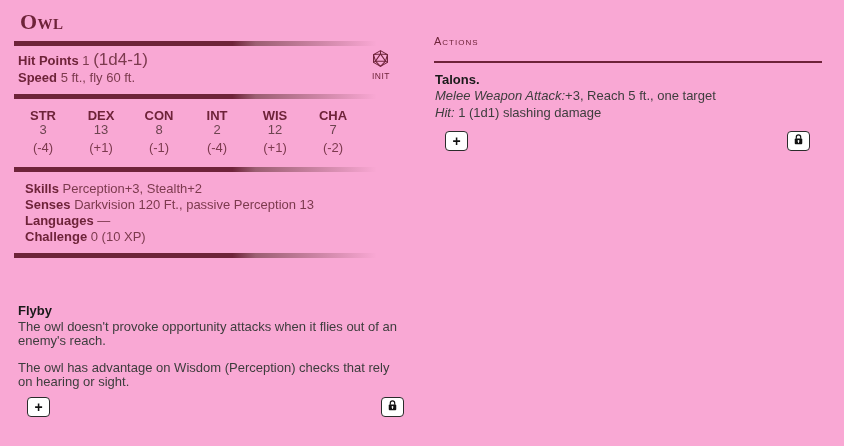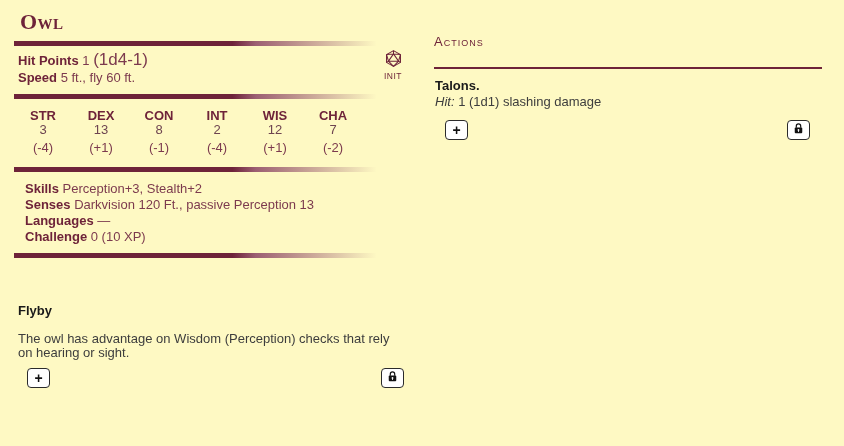--- a/index.html
+++ b/index.html
@@ -1,19 +1,19 @@
 <!DOCTYPE html>
 <html><head>
 <meta charset="utf-8">
 <style>
   html,body{margin:0;padding:0;background:#ffffff;}
   .canvas{
     position:relative;
     width:844px;height:446px;
-    background:#fef9c3;
+    background:#f9a8d4;
     font-family:"Liberation Sans",sans-serif;
     overflow:hidden;
   }
   .col-left{position:absolute;left:14px;top:0;width:390px;}
   .col-right{position:absolute;left:434px;top:0;width:388px;}
 
   
   .creature-name{
     margin:10px 0 0 6px;
     font-family:"Liberation Serif",serif;
@@ -38,21 +38,21 @@
   .rule-3{margin-top:12px;}
   .rule-4{margin-top:8px;}
 
   .stats{position:relative;margin:6px 0 0 4px;}
   .stat-line{font-size:13px;line-height:16.5px;color:#6e2339;}
   .stat-line .lbl{font-weight:bold;color:#6e2339;}
   .stat-line .val{color:#7c3a4e;}
   .hp-formula{font-size:17px;color:#7c3a4e;}
   .init-widget{
     position:absolute;top:-2px;right:2px;
-    width:30px;text-align:right;cursor:pointer;
+    width:30px;text-align:left;cursor:pointer;
   }
   .init-widget .init-label{
     display:block;font-size:8.5px;letter-spacing:0.5px;
     color:#6e2339;margin-top:0px;
   }
 
   .abilities{
     display:flex;width:348px;margin:10px 0 0 0;
     text-align:center;
   }
@@ -83,25 +83,25 @@
     display:flex;align-items:center;justify-content:center;
     box-sizing:border-box;cursor:pointer;padding:0;
   }
   .plus-glyph{font-size:14px;font-weight:bold;color:#111;line-height:1;transform:translateY(-0.5px);}
 
   
   .actions-header{
     margin:32px 0 0 0;
     font-variant:small-caps;
     font-weight:500;
-    font-size:13px;line-height:19px;
+    font-size:11px;line-height:19px;
     letter-spacing:1px;
     color:#6e2339;
     border-bottom:2px solid #6e2339;
-    padding-bottom:16px;
+    padding-bottom:10px;
   }
   .action{margin:9px 0 0 1px;}
   .action-name{font-weight:bold;font-size:13px;line-height:15px;color:#1a1a1a;}
   .action-line{font-size:13px;line-height:17px;color:#3d3d3d;}
   .action-line .ital{font-style:italic;}
 </style>
 </head>
 <body>
 
 <div class="canvas">
@@ -170,20 +170,21 @@
       <div class="detail-line"><span class="lbl">Senses</span> <span>Darkvision 120 Ft., passive Perception 13</span></div>
       <div class="detail-line"><span class="lbl">Languages</span> <span>—</span></div>
       <div class="detail-line"><span class="lbl">Challenge</span> <span>0 (10 XP)</span></div>
     </div>
 
     <div class="rule rule-4"></div>
 
     <div class="traits">
       <div class="trait">
         <div class="trait-name">Flyby</div>
+        <div class="trait-text">The owl doesn't provoke opportunity attacks when it flies out of an enemy's reach.</div>
       </div>
       <div class="trait">
         <div class="trait-text">The owl has advantage on Wisdom (Perception) checks that rely on hearing or sight.</div>
       </div>
     </div>
 
     <div class="btn-row">
       <button class="sq-btn">
           <span class="plus-glyph">+</span>
         </button>
@@ -199,20 +200,21 @@
       </button>
     </div>
   </div>
 
   <div class="col-right">
 
     <h2 class="actions-header">Actions</h2>
 
     <div class="action">
       <div class="action-name">Talons.</div>
+      <div class="action-line"><span class="ital">Melee Weapon Attack:</span><span>+3, Reach 5 ft., one target</span></div>
       <div class="action-line"><span class="ital">Hit:</span> <span>1 (1d1) slashing damage</span></div>
     </div>
 
     <div class="btn-row">
       <button class="sq-btn">
           <span class="plus-glyph">+</span>
         </button>
       <button class="sq-btn">
         <span>
           <svg width="11" height="13" viewBox="0 0 12 14">

